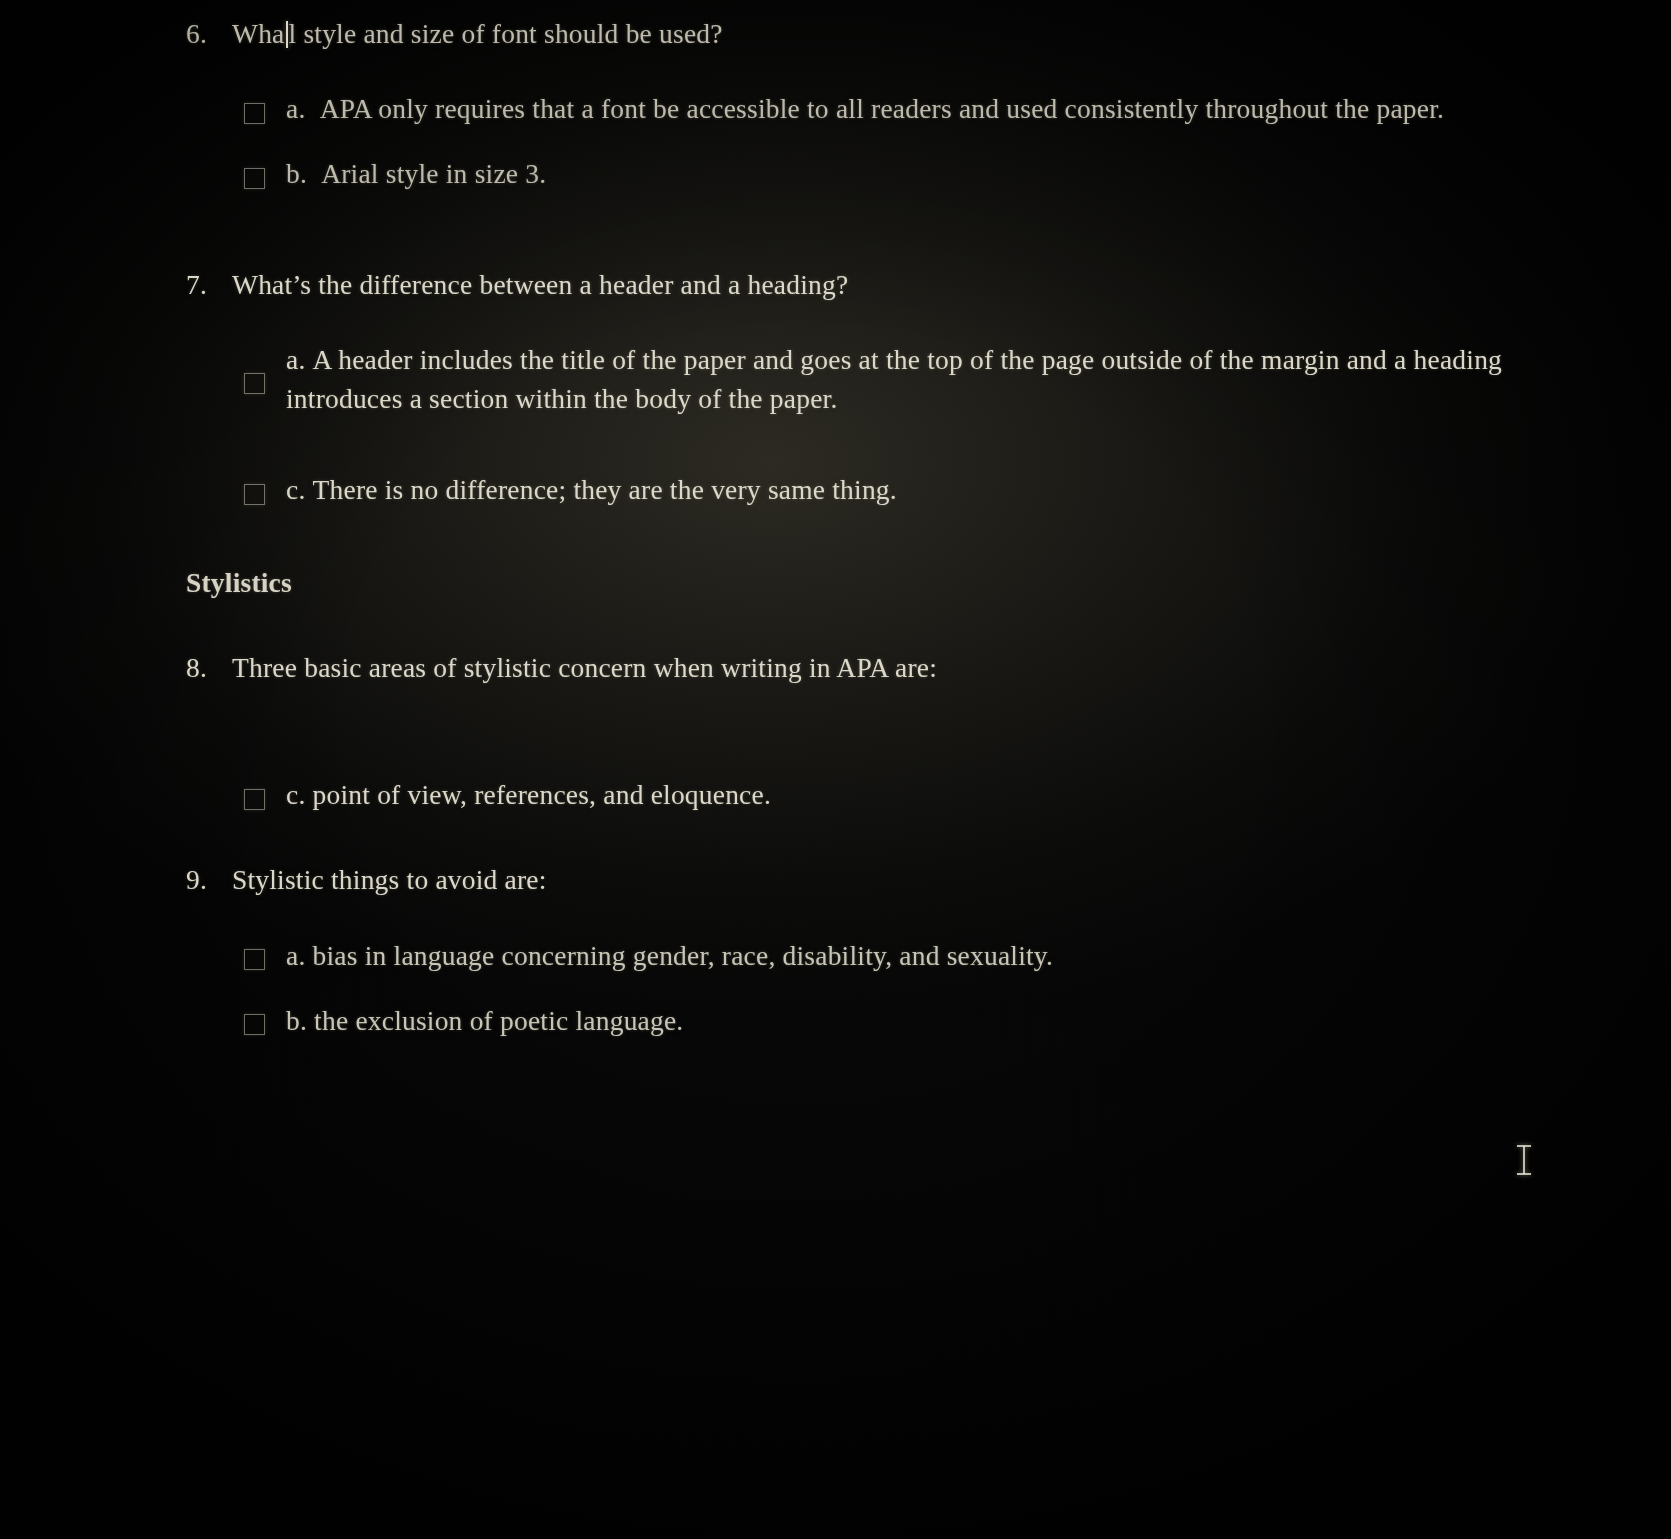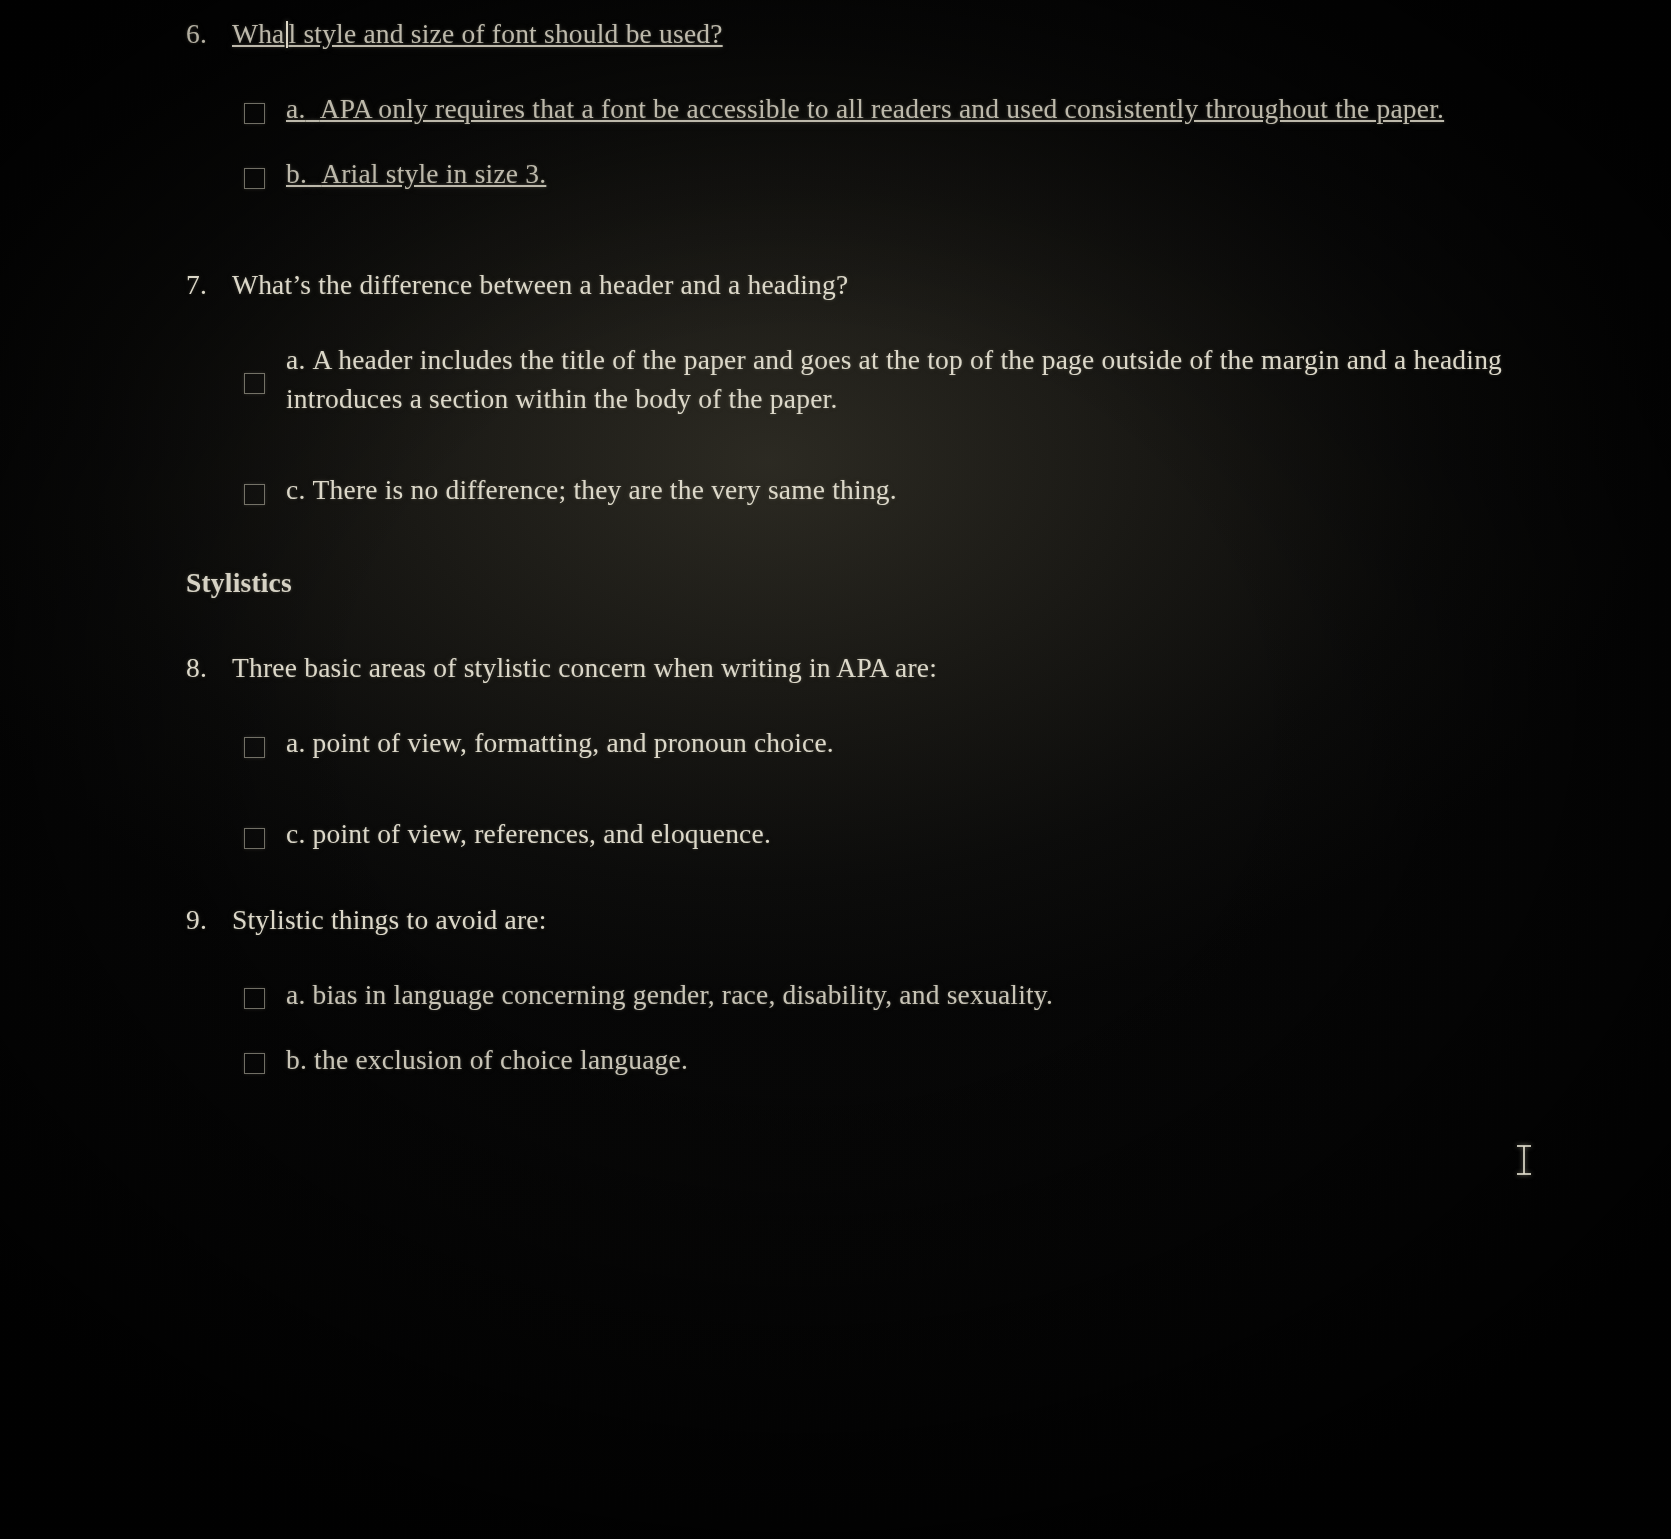--- a/index.html
+++ b/index.html
@@ -98,21 +98,21 @@
   }
 
   
   .gap-sm { height: 26px; }
   .gap-md { height: 36px; }
   .gap-lg { height: 46px; }
   .gap-xl { height: 54px; }
 
   
   .dim-1 { color: #c8c4b6; }
-  .dim-2 { color: #bdb9ab; text-decoration: underline; }
+  .dim-2 { color: #bdb9ab; }
   .dim-3 { color: #b3afa1; }
   .bright { color: #dcd8c9; }
 
   
   .caret {
     display: inline-block;
     width: 2px;
     height: 27px;
     background: #ded9c8;
     vertical-align: -5px;
@@ -209,24 +209,20 @@
 
     <div class="gap-lg"></div>
 
     <div class="q">
       <span class="num bright">8.</span>
       <span class="qtext bright">Three basic areas of stylistic concern when writing in APA are:</span>
     </div>
 
     <div class="gap-md"></div>
 
-    <div class="opt">
-      <span class="box"></span>
-      <span class="otext bright"><span class="label">a.</span>&nbsp;<span>point of view, formatting, and pronoun choice.</span></span>
-    </div>
 
     <div class="gap-sm"></div>
 
 
     <div class="gap-sm"></div>
 
     <div class="opt">
       <span class="box"></span>
       <span class="otext bright"><span class="label">c.</span>&nbsp;<span>point of view, references, and eloquence.</span></span>
     </div>
@@ -242,21 +238,21 @@
 
     <div class="opt">
       <span class="box"></span>
       <span class="otext dim-1"><span class="label">a.</span>&nbsp;<span>bias in language concerning gender, race, disability, and sexuality.</span></span>
     </div>
 
     <div class="gap-sm"></div>
 
     <div class="opt">
       <span class="box"></span>
-      <span class="otext dim-1"><span class="label">b.</span>&nbsp;<span>the exclusion of choice language.</span></span>
+      <span class="otext dim-1"><span class="label">b.</span>&nbsp;<span>the exclusion of poetic language.</span></span>
     </div>
 
   </div>
 
   <div id="ibeam">
     <div class="cap-t"></div>
     <div class="stem"></div>
     <div class="cap-b"></div>
   </div>
 

